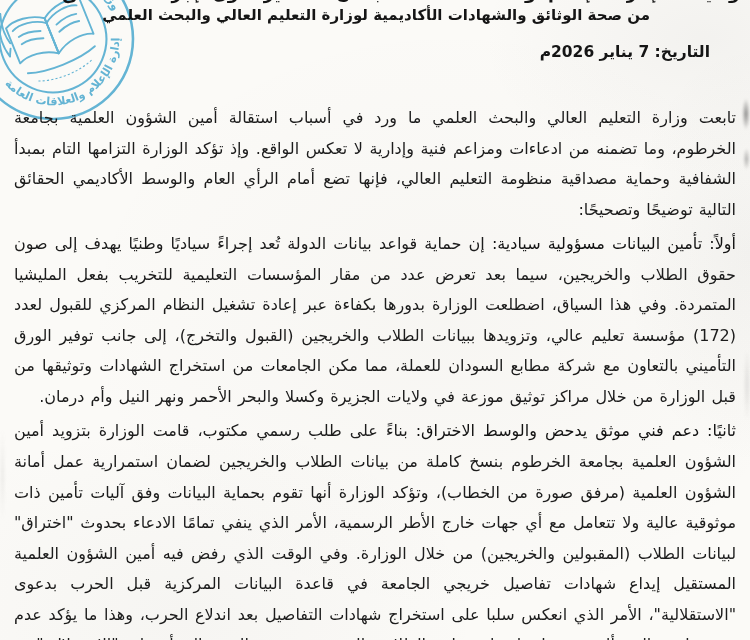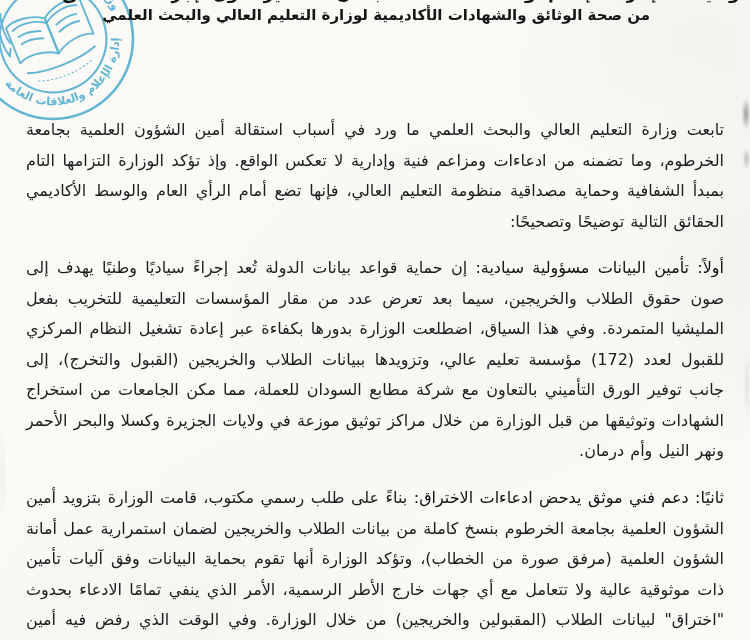--- a/index.html
+++ b/index.html
@@ -31,21 +31,21 @@
   .date{
     position:absolute;top:43px;right:40px;
     font-weight:bold;font-size:15.5px;color:#151515;
   }
   .body-text{
     position:absolute;top:99px;right:10px;left:10px;
     font-size:16px;line-height:30.55px;
     text-align:justify;text-align-last:right;
     color:#1c1c1c;word-spacing:1px;
   }
-  .body-text p{margin:16px;padding:0;}
+  .body-text p{margin:4px;padding:0;}
   .body-text b{font-weight:normal;color:#121212;}
   .seal{
     position:absolute;left:-33px;top:-47px;width:172px;height:172px;
     transform:rotate(-22deg);
     opacity:.92;mix-blend-mode:multiply;pointer-events:none;
   }
   .seal svg{width:100%;height:100%;overflow:visible;}
   .seal .ring{fill:none;stroke-width:3;}
   .seal .ring-inner{fill:none;stroke-width:2.4;}
   .seal .art{fill:none;stroke-width:2.2;stroke-linecap:round;stroke-linejoin:round;}
@@ -63,20 +63,21 @@
 </style>
 </head>
 <body>
 
 <div class="page">
 
   <div class="top-clip">توضيحات إدارة الإعلام والعلاقات العامة بشأن ما أثير حول إجراءات التحقق</div>
 
   <div class="title">من صحة الوثائق والشهادات الأكاديمية لوزارة التعليم العالي والبحث العلمي</div>
 
+  <div class="date">التاريخ: 7 يناير 2026م</div>
 
   <div class="seal">
     <svg viewBox="0 0 200 200" xmlns="http://www.w3.org/2000/svg">
       <defs>
         <path id="arcTop" d="M 23 100 A 77 77 0 1 1 177 100"></path>
         <path id="arcBottom" d="M 23 100 A 77 77 0 1 0 177 100"></path>
       </defs>
       <circle class="ring" cx="100" cy="100" r="93" stroke="#58b2d8"></circle>
       <circle class="ring-inner" cx="100" cy="100" r="62" stroke="#58b2d8"></circle>
 
@@ -114,21 +115,21 @@
 
   <div class="body-text">
     <p>
       <span>تابعت وزارة التعليم العالي والبحث العلمي ما ورد في أسباب استقالة أمين الشؤون العلمية بجامعة الخرطوم، وما تضمنه من ادعاءات ومزاعم فنية وإدارية لا تعكس الواقع. وإذ تؤكد الوزارة التزامها التام بمبدأ الشفافية وحماية مصداقية منظومة التعليم العالي، فإنها تضع أمام الرأي العام والوسط الأكاديمي الحقائق التالية توضيحًا وتصحيحًا:</span>
     </p>
     <p>
       <b>أولاً: تأمين البيانات مسؤولية سيادية:</b>
       <span>إن حماية قواعد بيانات الدولة تُعد إجراءً سياديًا وطنيًا يهدف إلى صون حقوق الطلاب والخريجين، سيما بعد تعرض عدد من مقار المؤسسات التعليمية للتخريب بفعل المليشيا المتمردة. وفي هذا السياق، اضطلعت الوزارة بدورها بكفاءة عبر إعادة تشغيل النظام المركزي للقبول لعدد (172) مؤسسة تعليم عالي، وتزويدها ببيانات الطلاب والخريجين (القبول والتخرج)، إلى جانب توفير الورق التأميني بالتعاون مع شركة مطابع السودان للعملة، مما مكن الجامعات من استخراج الشهادات وتوثيقها من قبل الوزارة من خلال مراكز توثيق موزعة في ولايات الجزيرة وكسلا والبحر الأحمر ونهر النيل وأم درمان.</span>
     </p>
     <p>
-      <b>ثانيًا: دعم فني موثق يدحض ادعاءات الاختراق:</b>
+      <b>ثانيًا: دعم فني موثق يدحض والوسط الاختراق:</b>
       <span>بناءً على طلب رسمي مكتوب، قامت الوزارة بتزويد أمين الشؤون العلمية بجامعة الخرطوم بنسخ كاملة من بيانات الطلاب والخريجين لضمان استمرارية عمل أمانة الشؤون العلمية (مرفق صورة من الخطاب)، وتؤكد الوزارة أنها تقوم بحماية البيانات وفق آليات تأمين ذات موثوقية عالية ولا تتعامل مع أي جهات خارج الأطر الرسمية، الأمر الذي ينفي تمامًا الادعاء بحدوث "اختراق" لبيانات الطلاب (المقبولين والخريجين) من خلال الوزارة. وفي الوقت الذي رفض فيه أمين الشؤون العلمية المستقيل إيداع شهادات تفاصيل خريجي الجامعة في قاعدة البيانات المركزية قبل الحرب بدعوى "الاستقلالية"، الأمر الذي انعكس سلبا على استخراج شهادات التفاصيل بعد اندلاع الحرب، وهذا ما يؤكد عدم صحة طرحه الذي ألحق ضررًا مباشرًا بمصلحة الطلاب والخريجين. ويجدر التنويه إلى أن ذات "الاستقلالية" قد تنازل عنها بطلبه لتزويد الجامعة ببيانات المقبولين والخريجين من الوزارة، وهو ما أتاح استئناف العمل وفتح نافذة استخراج الشهادات العامة</span>
     </p>
   </div>
 
   <div class="smudge s1"></div>
   <div class="smudge s2"></div>
   <div class="smudge s3"></div>
   <div class="smudge s4"></div>
 
 </div>

